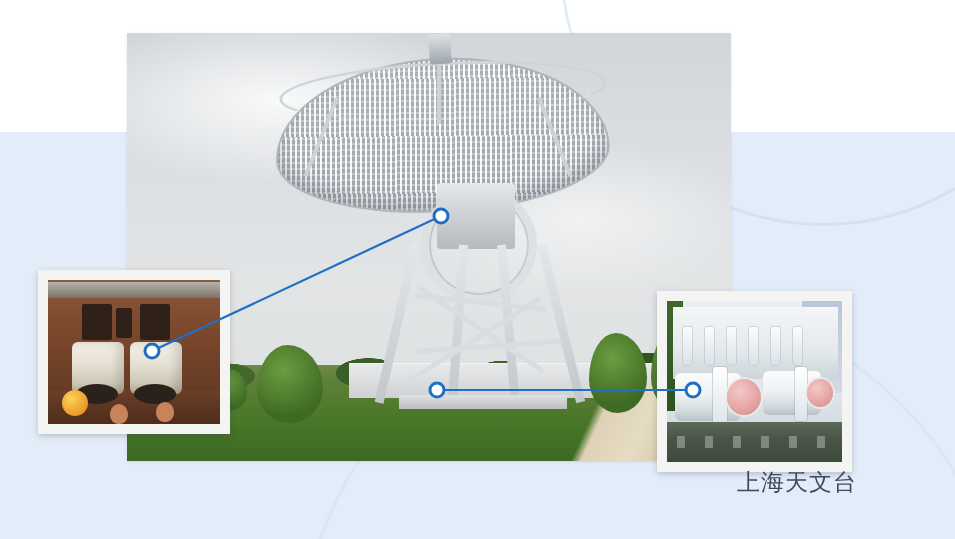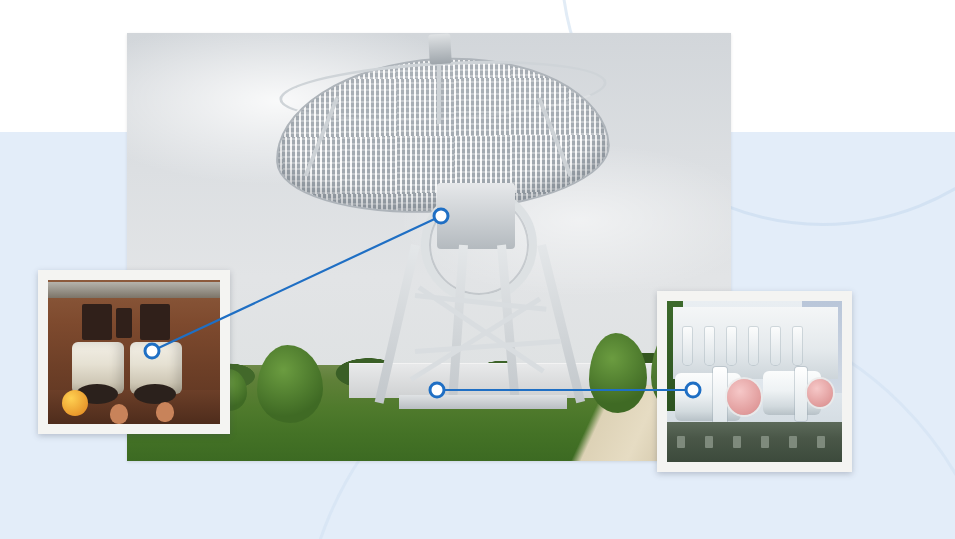--- a/index.html
+++ b/index.html
@@ -443,14 +443,15 @@
   <svg class="connector-svg" viewBox="0 0 955 539" xmlns="http://www.w3.org/2000/svg">
     <line x1="152" y1="351" x2="441" y2="216" stroke="#1f6fc4" stroke-width="2.2" stroke-linecap="round"></line>
     <line x1="693" y1="390" x2="437" y2="390" stroke="#1f6fc4" stroke-width="2.2" stroke-linecap="round"></line>
 
     <circle cx="441" cy="216" r="7" fill="#ffffff" stroke="#1f6fc4" stroke-width="3"></circle>
     <circle cx="152" cy="351" r="7" fill="#ffffff" stroke="#1f6fc4" stroke-width="3"></circle>
     <circle cx="437" cy="390" r="7" fill="#ffffff" stroke="#1f6fc4" stroke-width="3"></circle>
     <circle cx="693" cy="390" r="7" fill="#ffffff" stroke="#1f6fc4" stroke-width="3"></circle>
   </svg>
 
+  <div class="caption">上海天文台</div>
 
 </div>
 
 </body></html>

